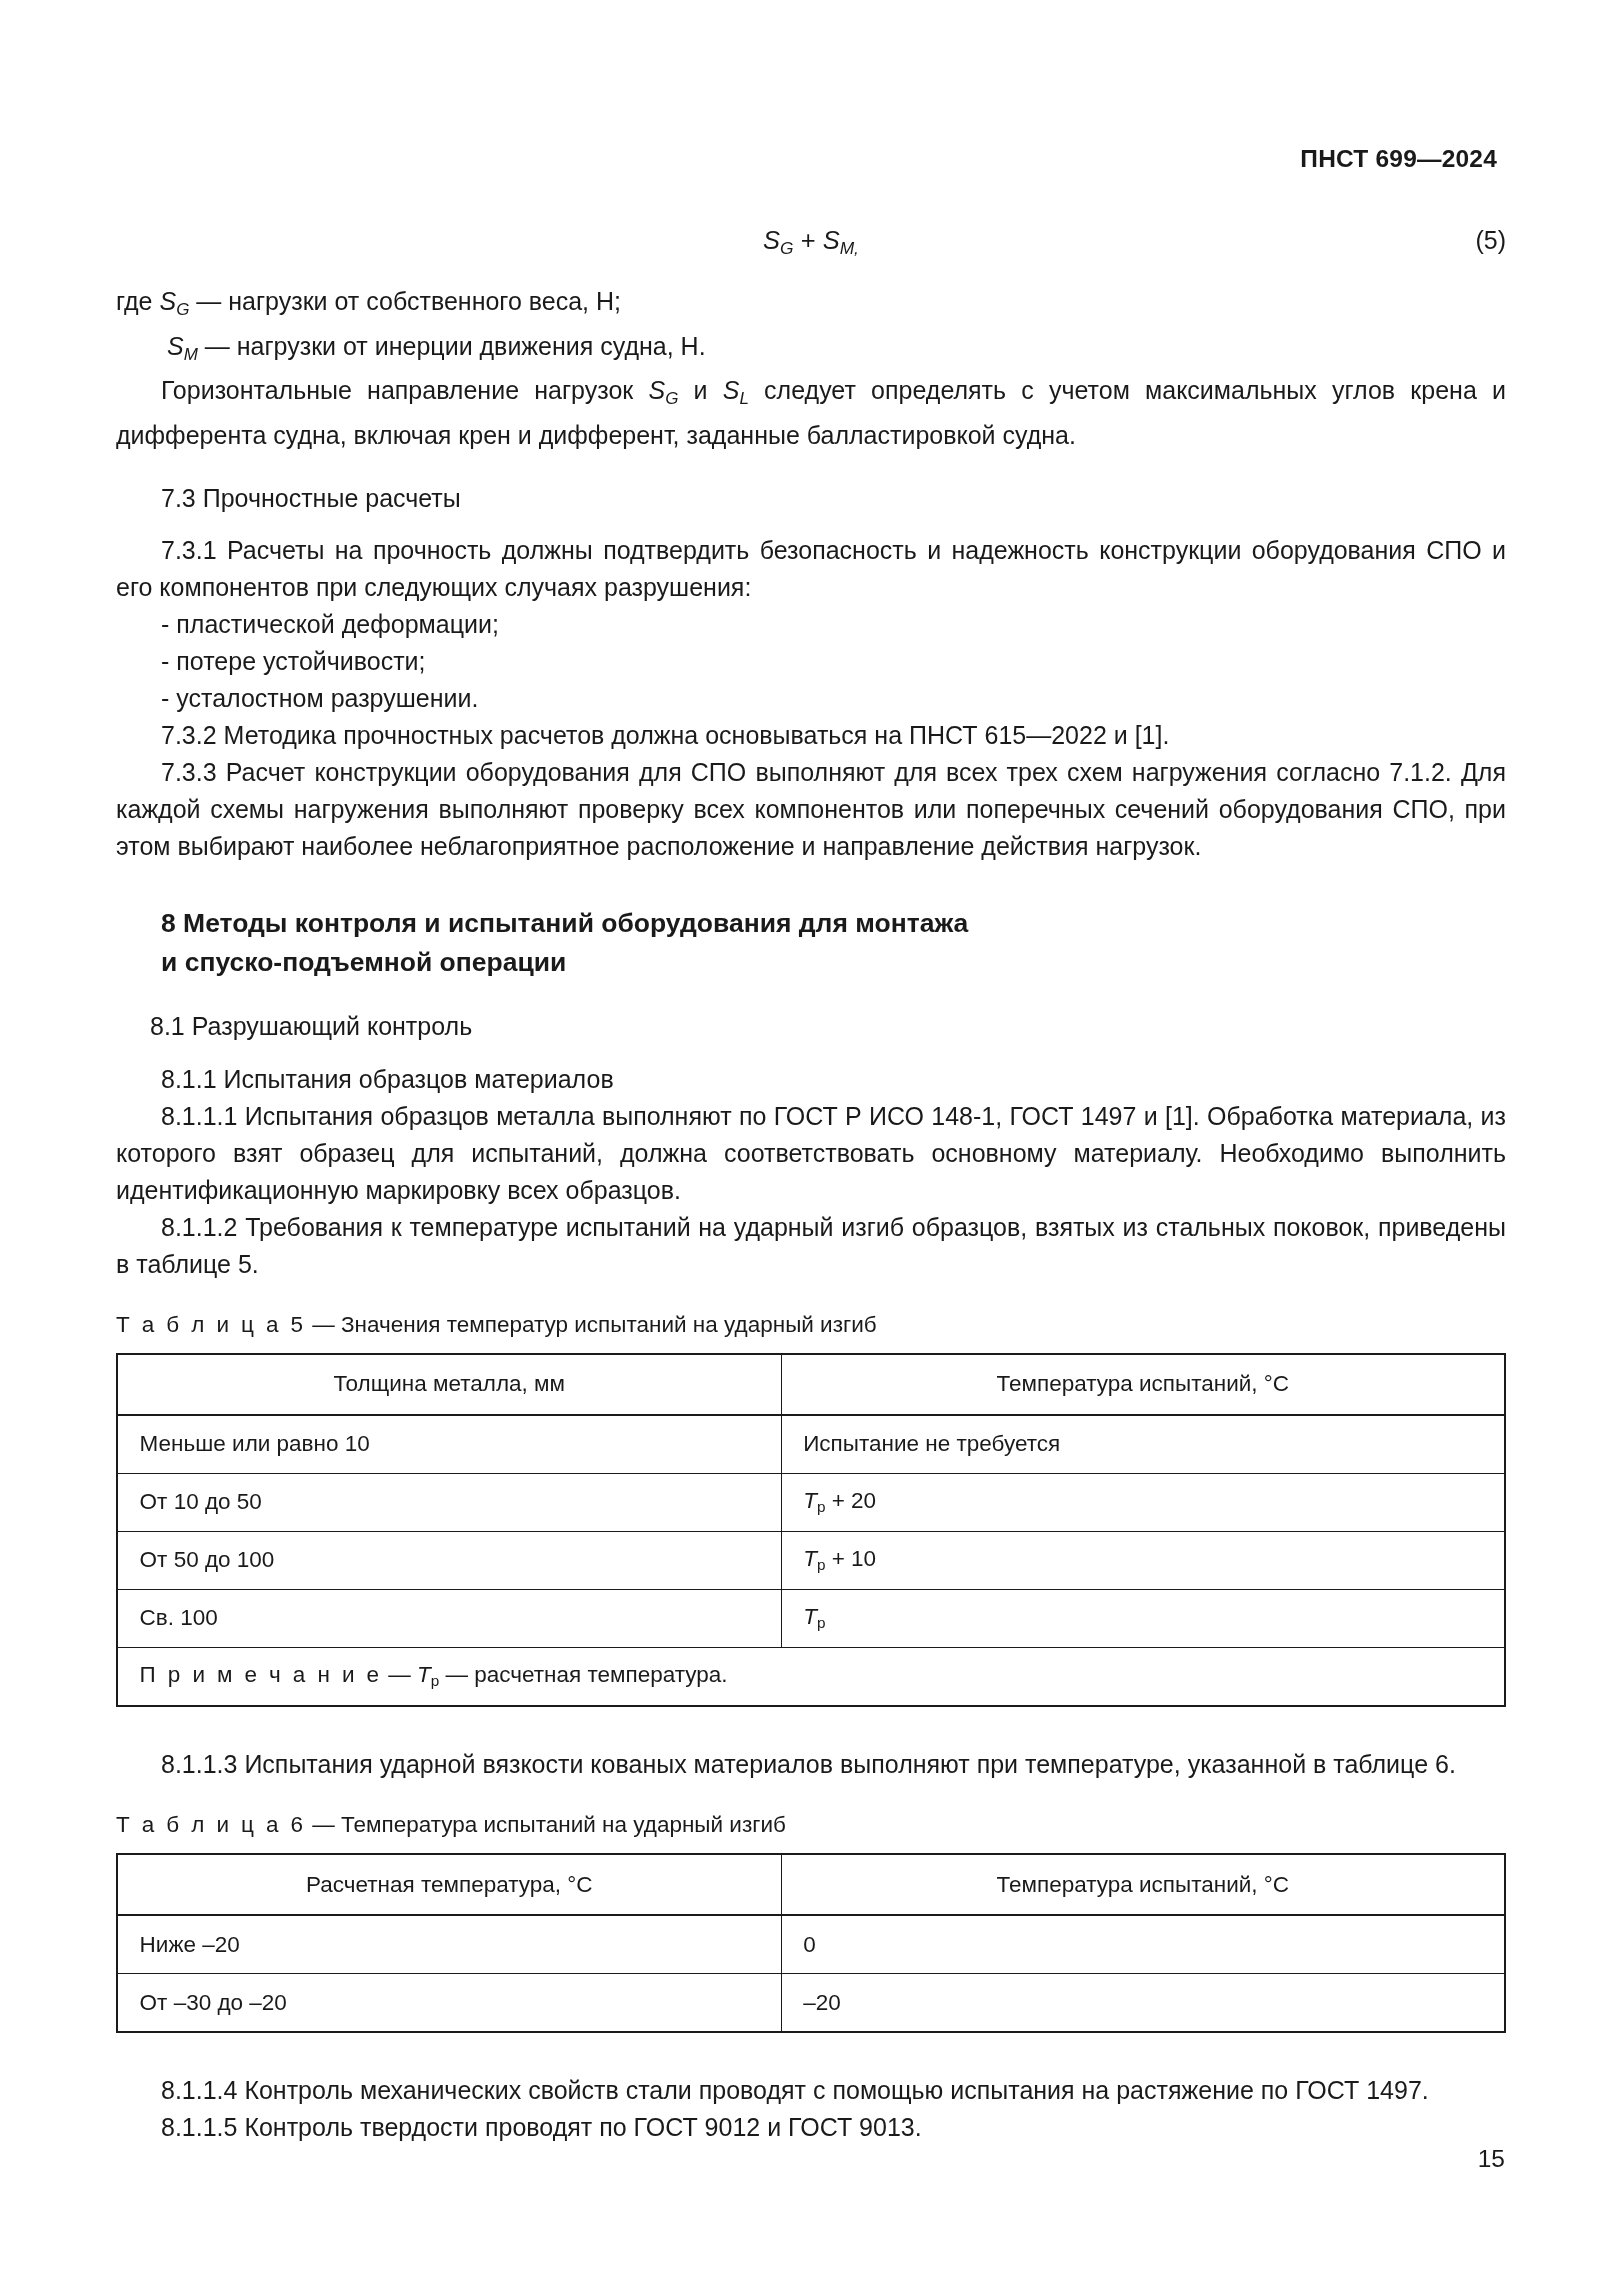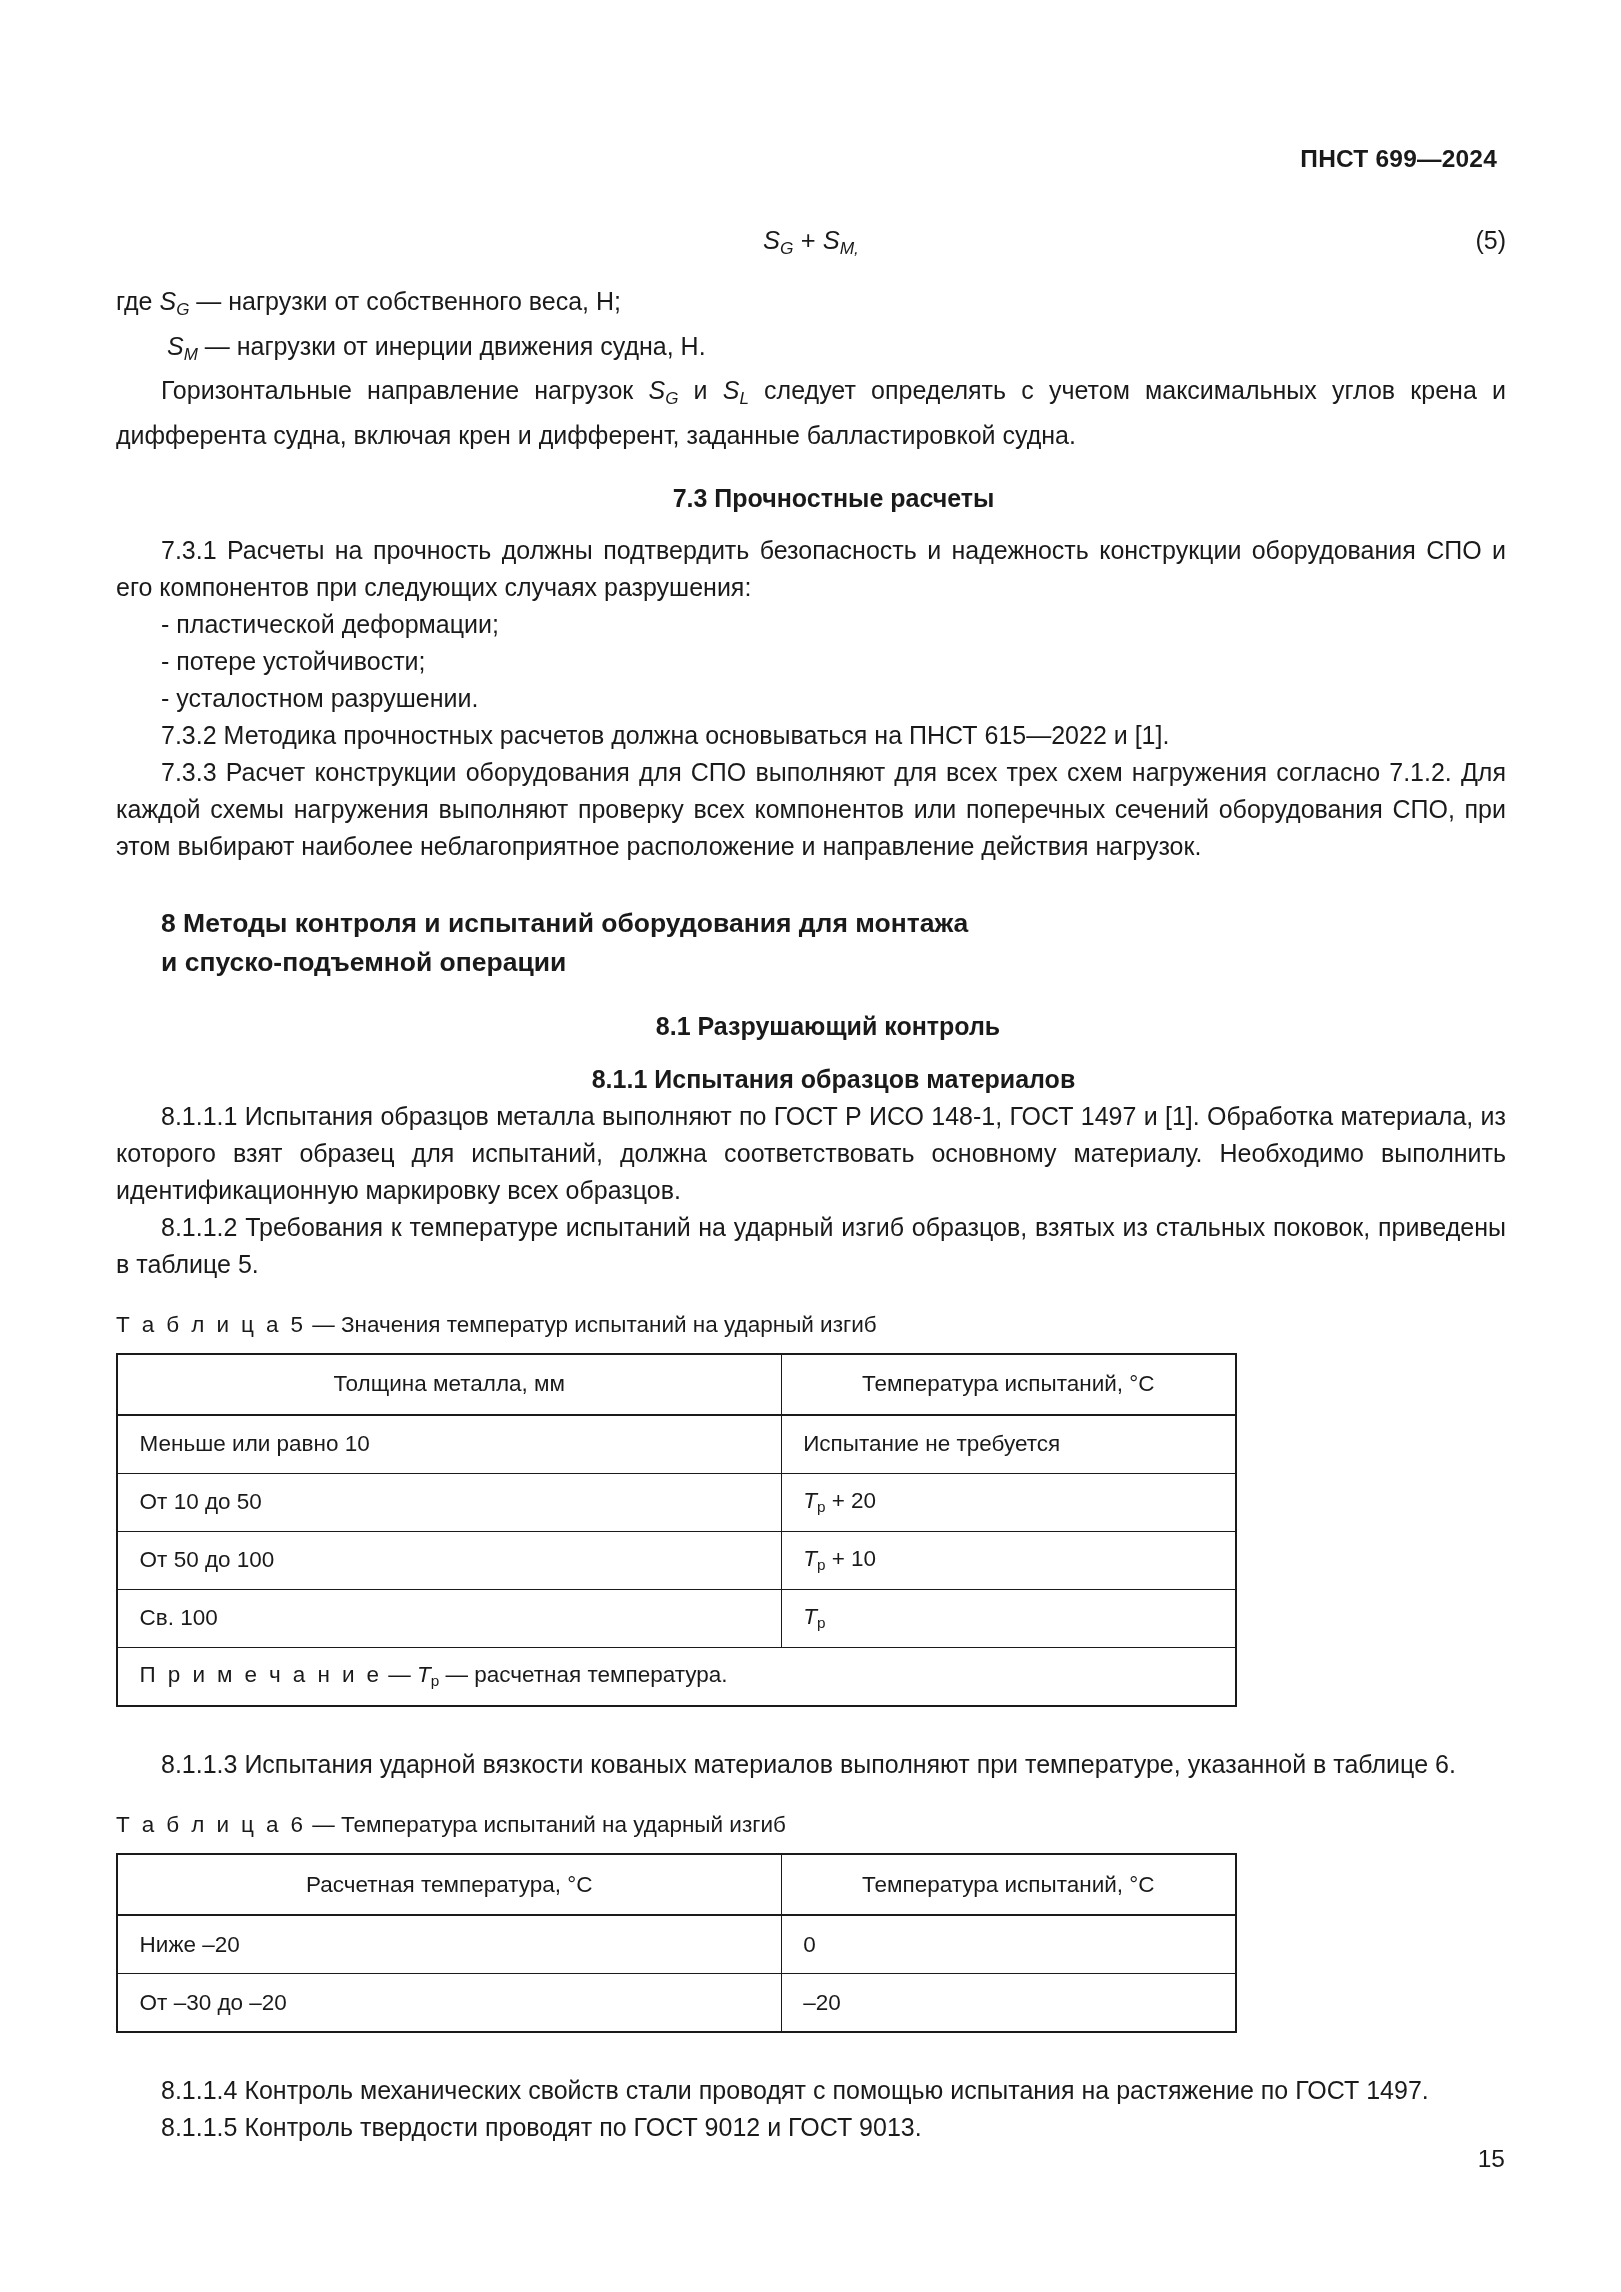--- a/index.html
+++ b/index.html
@@ -38,32 +38,32 @@
   .eqno { position:absolute; right:0; top:0; font-size:25px; }
 
   sub { font-size:0.68em; vertical-align:-0.28em; }
   .it { font-style:italic; }
 
   h2.sec {
     font-size:26.5px; font-weight:bold; margin:0;
     line-height:39px;
   }
   h3.sub {
-    font-size:25px; font-weight:bold; margin:0; line-height:37px;text-align:center;
+    font-size:25px; font-weight:normal; margin:0; line-height:37px;
   }
 
   .gap-sm { height:15.7px; }
   .gap-md { height:25.5px; }
   .gap-lg { height:39px; }
 
   .tbl-caption { font-size:22.5px; line-height:33px; }
   .sp { letter-spacing:2.9px; }
 
   table.gost {
-    border-collapse:collapse; width:1121px; margin-top:11.8px;
+    border-collapse:collapse; width:1390px; margin-top:11.8px;
     table-layout:fixed;
   }
   table.gost td, table.gost th {
     border:1.5px solid #1a1a1a;
     font-size:22.5px; font-weight:normal;
     padding:0 0 0 21.6px;
     height:57px; vertical-align:middle;
     text-align:left;
   }
   table.gost th { text-align:center; padding:0 7.8px; height:59px; }

